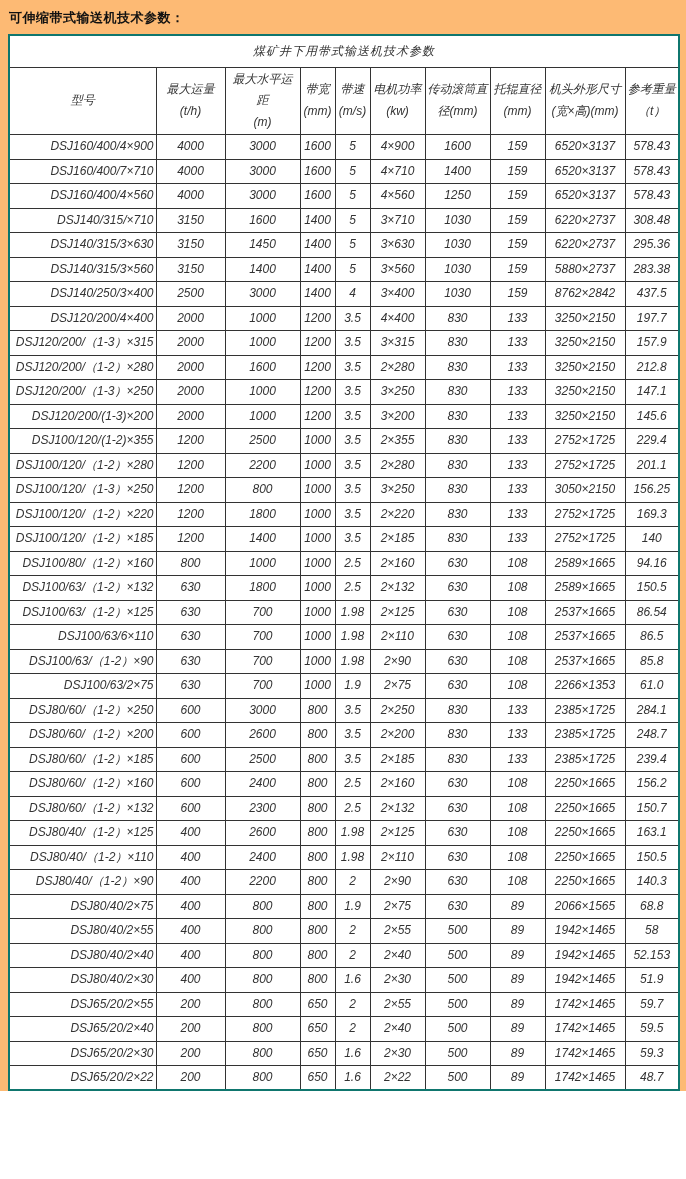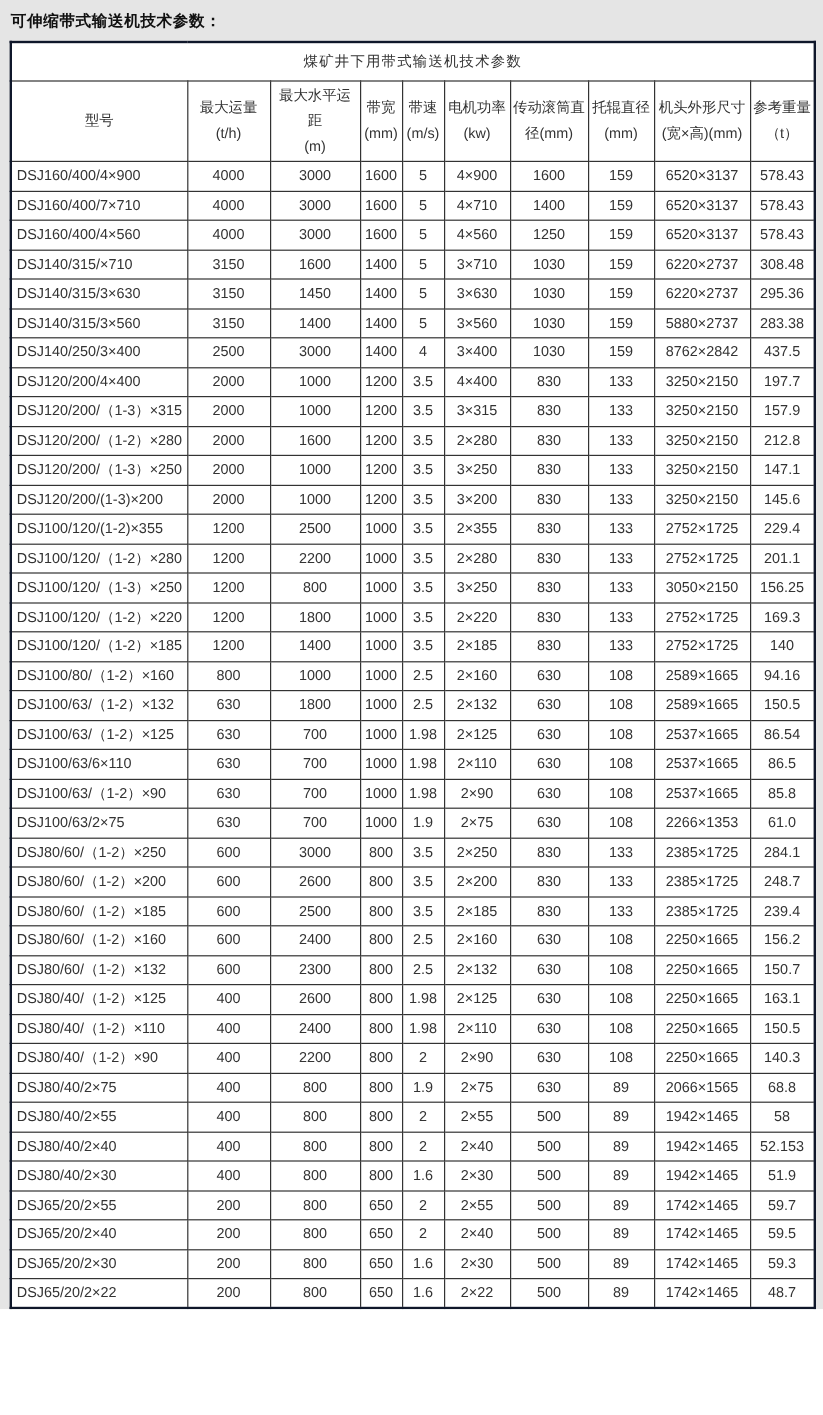--- a/index.html
+++ b/index.html
@@ -4,36 +4,37 @@
 <style>
   html, body {
     margin: 0;
     padding: 0;
     background: #ffffff;
     width: 686px;
     font-family: "Liberation Sans", "DejaVu Sans", sans-serif;
   }
   .page {
     width: 686px;
-    background: #e5e5e5;
+    background: #fdba74;
   }
   .doc-title {
     font-size: 13px;
     font-weight: bold;
     color: #111111;
     padding: 9px 0 7px 9px;
     letter-spacing: 0.5px;
   }
   table.spec-table {
     border-collapse: collapse;
     table-layout: fixed;
     width: 670px;
     margin-left: 8px;
-    border: 2px solid #0f172a;
+    border: 2px solid #0f766e;
     background: #ffffff;
+    font-style: italic;
   }
   table.spec-table th,
   table.spec-table td {
     border: 1px solid #333333;
     color: #333333;
     font-size: 12px;
     text-align: center;
     vertical-align: middle;
     padding: 1px 2px;
     overflow: hidden;
@@ -50,21 +51,21 @@
     white-space: pre-line;
     line-height: 1.8;
     font-size: 12px;
   }
   tbody td {
     height: 24.5px;
     line-height: 1.1;
     white-space: nowrap;
   }
   tbody td.model {
-    text-align: left;
+    text-align: right;
     padding-left: 4px;
   }
 </style>
 </head>
 <body>
 
 <div class="page">
   <div class="doc-title">可伸缩带式输送机技术参数：</div>
 
   <table class="spec-table">

